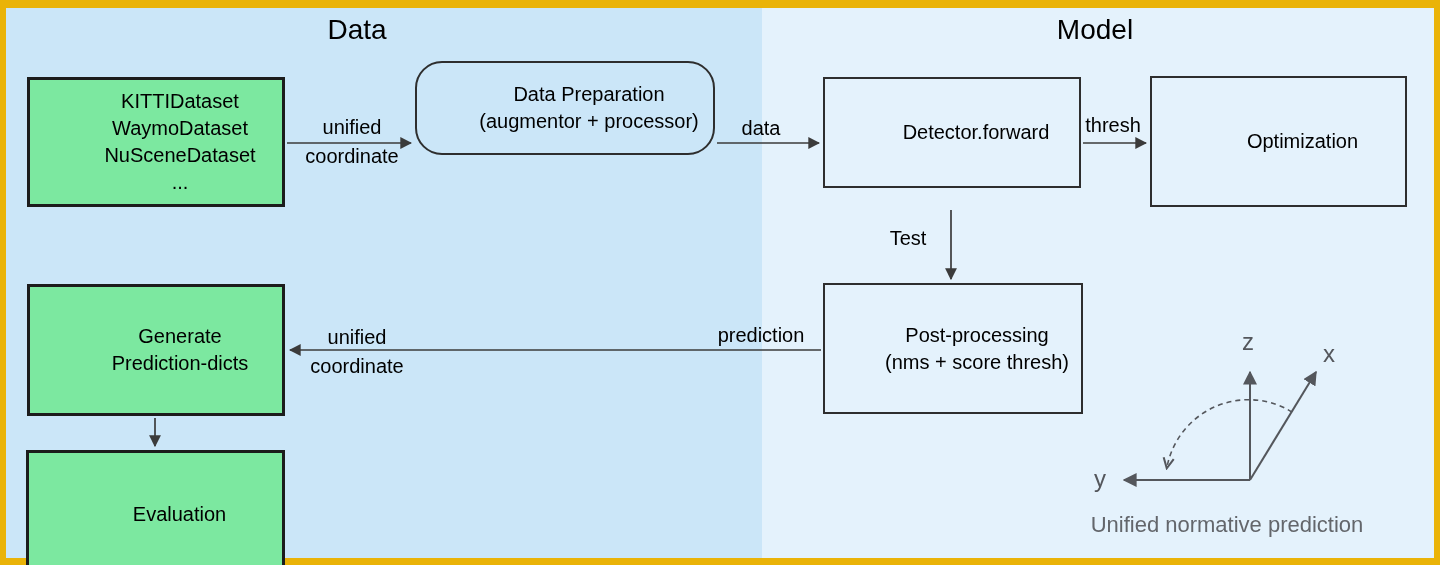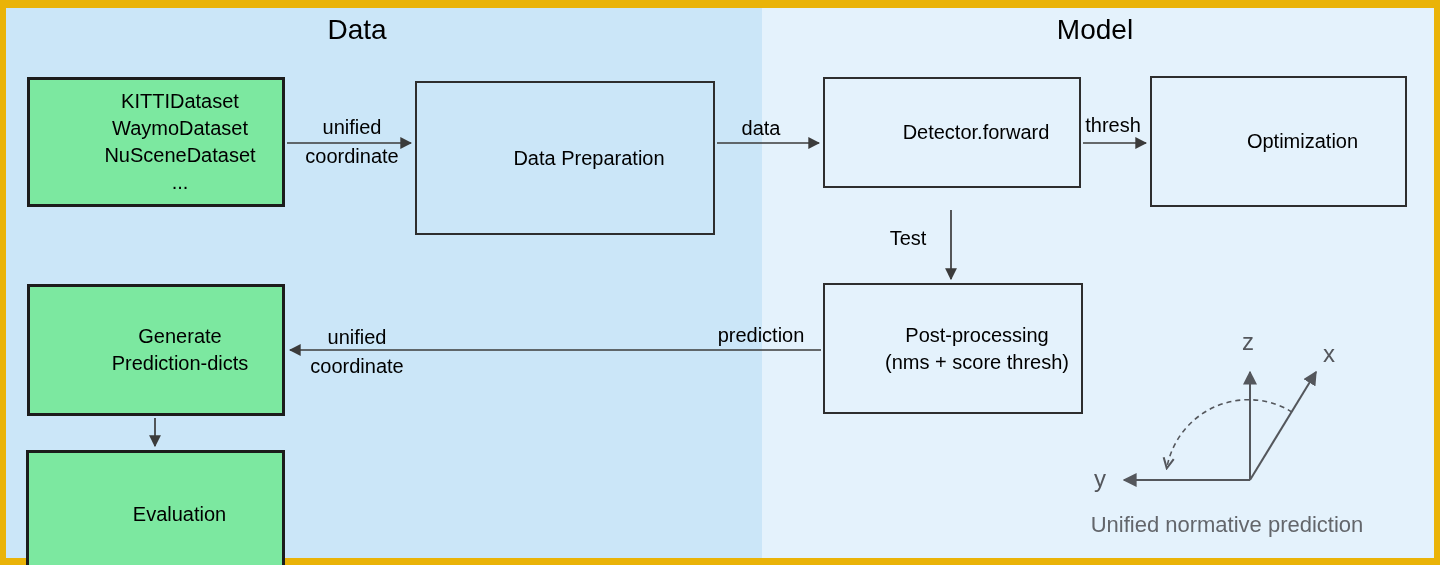--- a/index.html
+++ b/index.html
@@ -21,21 +21,21 @@
 
   .box {
     position:absolute; box-sizing:border-box;
     display:flex; flex-direction:column; align-items:center; justify-content:center;
     text-align:center; font-size:20px; line-height:27px; color:#000;padding-left:48px;
   }
   .box.green { background:#7ce8a0; border:3px solid #1c1c1c; }
   .box.plain { background:transparent; border:2px solid #2e2e2e; }
 
   #box-datasets     { left:27px;   top:77px;  width:258px; height:130px; }
-  #box-dataprep     { left:415px;  top:81px;  width:300px; height:154px; }
+  #box-dataprep     { left:415px;  top:61px;  width:300px; height:94px;border-radius:27px; }
   #box-detector     { left:823px;  top:77px;  width:258px; height:111px; }
   #box-optimization { left:1150px; top:76px;  width:257px; height:131px;justify-content:center; }
   #box-postproc     { left:823px;  top:283px; width:260px; height:131px; }
   #box-generate     { left:27px;   top:284px; width:258px; height:132px; }
   #box-evaluation   { left:26px;   top:450px; width:259px; height:128px; }
 
   .edge-label {
     position:absolute; transform:translateX(-50%);
     font-size:20px; line-height:23px; white-space:nowrap; color:#000;
   }
@@ -102,20 +102,21 @@
 
   <div class="box green" id="box-datasets">
     <span>KITTIDataset</span>
     <span>WaymoDataset</span>
     <span>NuSceneDataset</span>
     <span>...</span>
   </div>
 
   <div class="box plain" id="box-dataprep">
     <span>Data Preparation</span>
+    <span>(augmentor + processor)</span>
   </div>
 
   <div class="box plain" id="box-detector">
     <span>Detector.forward</span>
   </div>
 
   <div class="box plain" id="box-optimization">
     <span>Optimization</span>
   </div>
 

